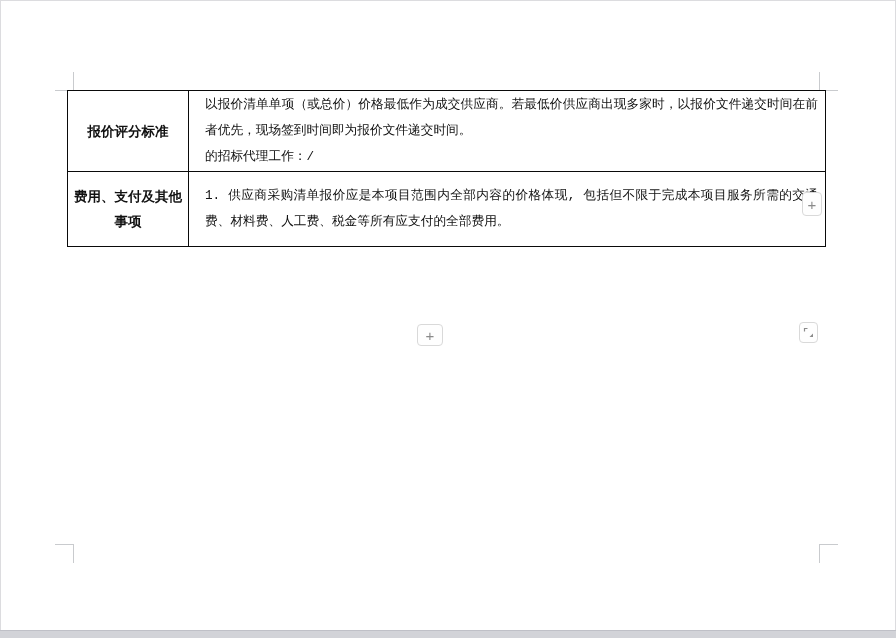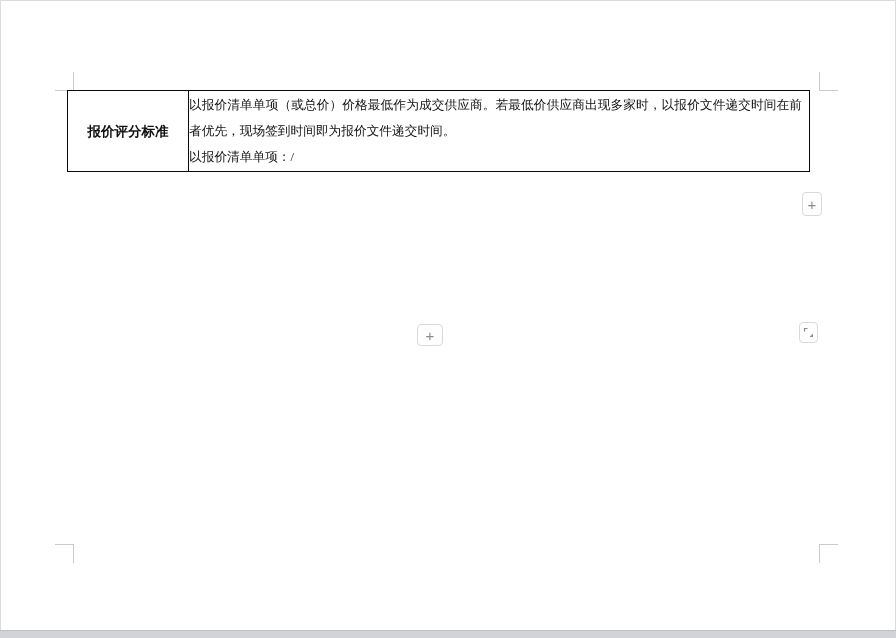--- a/index.html
+++ b/index.html
@@ -20,21 +20,21 @@
     position:absolute;left:67px;top:90px;width:726px;
     border-collapse:collapse;table-layout:fixed;
   }
   table.doc td{border:1.4px solid #0a0a0a;overflow:hidden;}
   td.label{
     width:112px;text-align:center;vertical-align:middle;
     font-weight:bold;font-size:13.5px;line-height:25px;padding:0 4px;
   }
   td.content{
     width:613px;vertical-align:middle;text-align:justify;
-    font-size:12.7px;line-height:26px;padding:1px 7px 1px 0;
+    font-size:12.7px;line-height:26px;padding:1px 7px 1px 16px;font-family:Liberation Mono, monospace;
   }
   tr.r1{height:78px;} tr.r2{height:75px;} tr.r3{height:75px;}
   .para{margin:0;}
 
   
   .qbtn{
     position:absolute;display:flex;align-items:center;justify-content:center;
     background:#fefefe;border:1px solid #d9d9d9;border-radius:4px;
     color:#8a8a8a;font-family:"Liberation Sans","DejaVu Sans",sans-serif;
     font-size:15px;line-height:1;cursor:pointer;box-sizing:border-box;
@@ -58,21 +58,30 @@
   <div class="mark mark-tr"></div>
   <div class="mark mark-bl"></div>
   <div class="mark mark-br"></div>
 
   <table class="doc">
     <tbody>
         <tr class="r1">
       <td class="label">报价评分标准</td>
       <td class="content">
         <p class="para">以报价清单单项（或总价）价格最低作为成交供应商。若最低价供应商出现多家时，以报价文件递交时间在前者优先，现场签到时间即为报价文件递交时间。</p>
-        <p class="para">以报价清单单项：/</p>
+        <p class="para">的招标代理工作：/</p>
+      </td>
+    </tr>
+    <tr class="r3">
+      <td class="label">
+        <div>费用、支付及其他</div>
+        <div>事项</div>
+      </td>
+      <td class="content">
+        <p class="para">1. 供应商采购清单报价应是本项目范围内全部内容的价格体现, 包括但不限于完成本项目服务所需的交通费、材料费、人工费、税金等所有应支付的全部费用。</p>
       </td>
     </tr>
   </tbody>
     </table>
 
   <div class="qbtn add-col">
     <span>+</span>
   </div>
 
   <div class="qbtn add-row">

